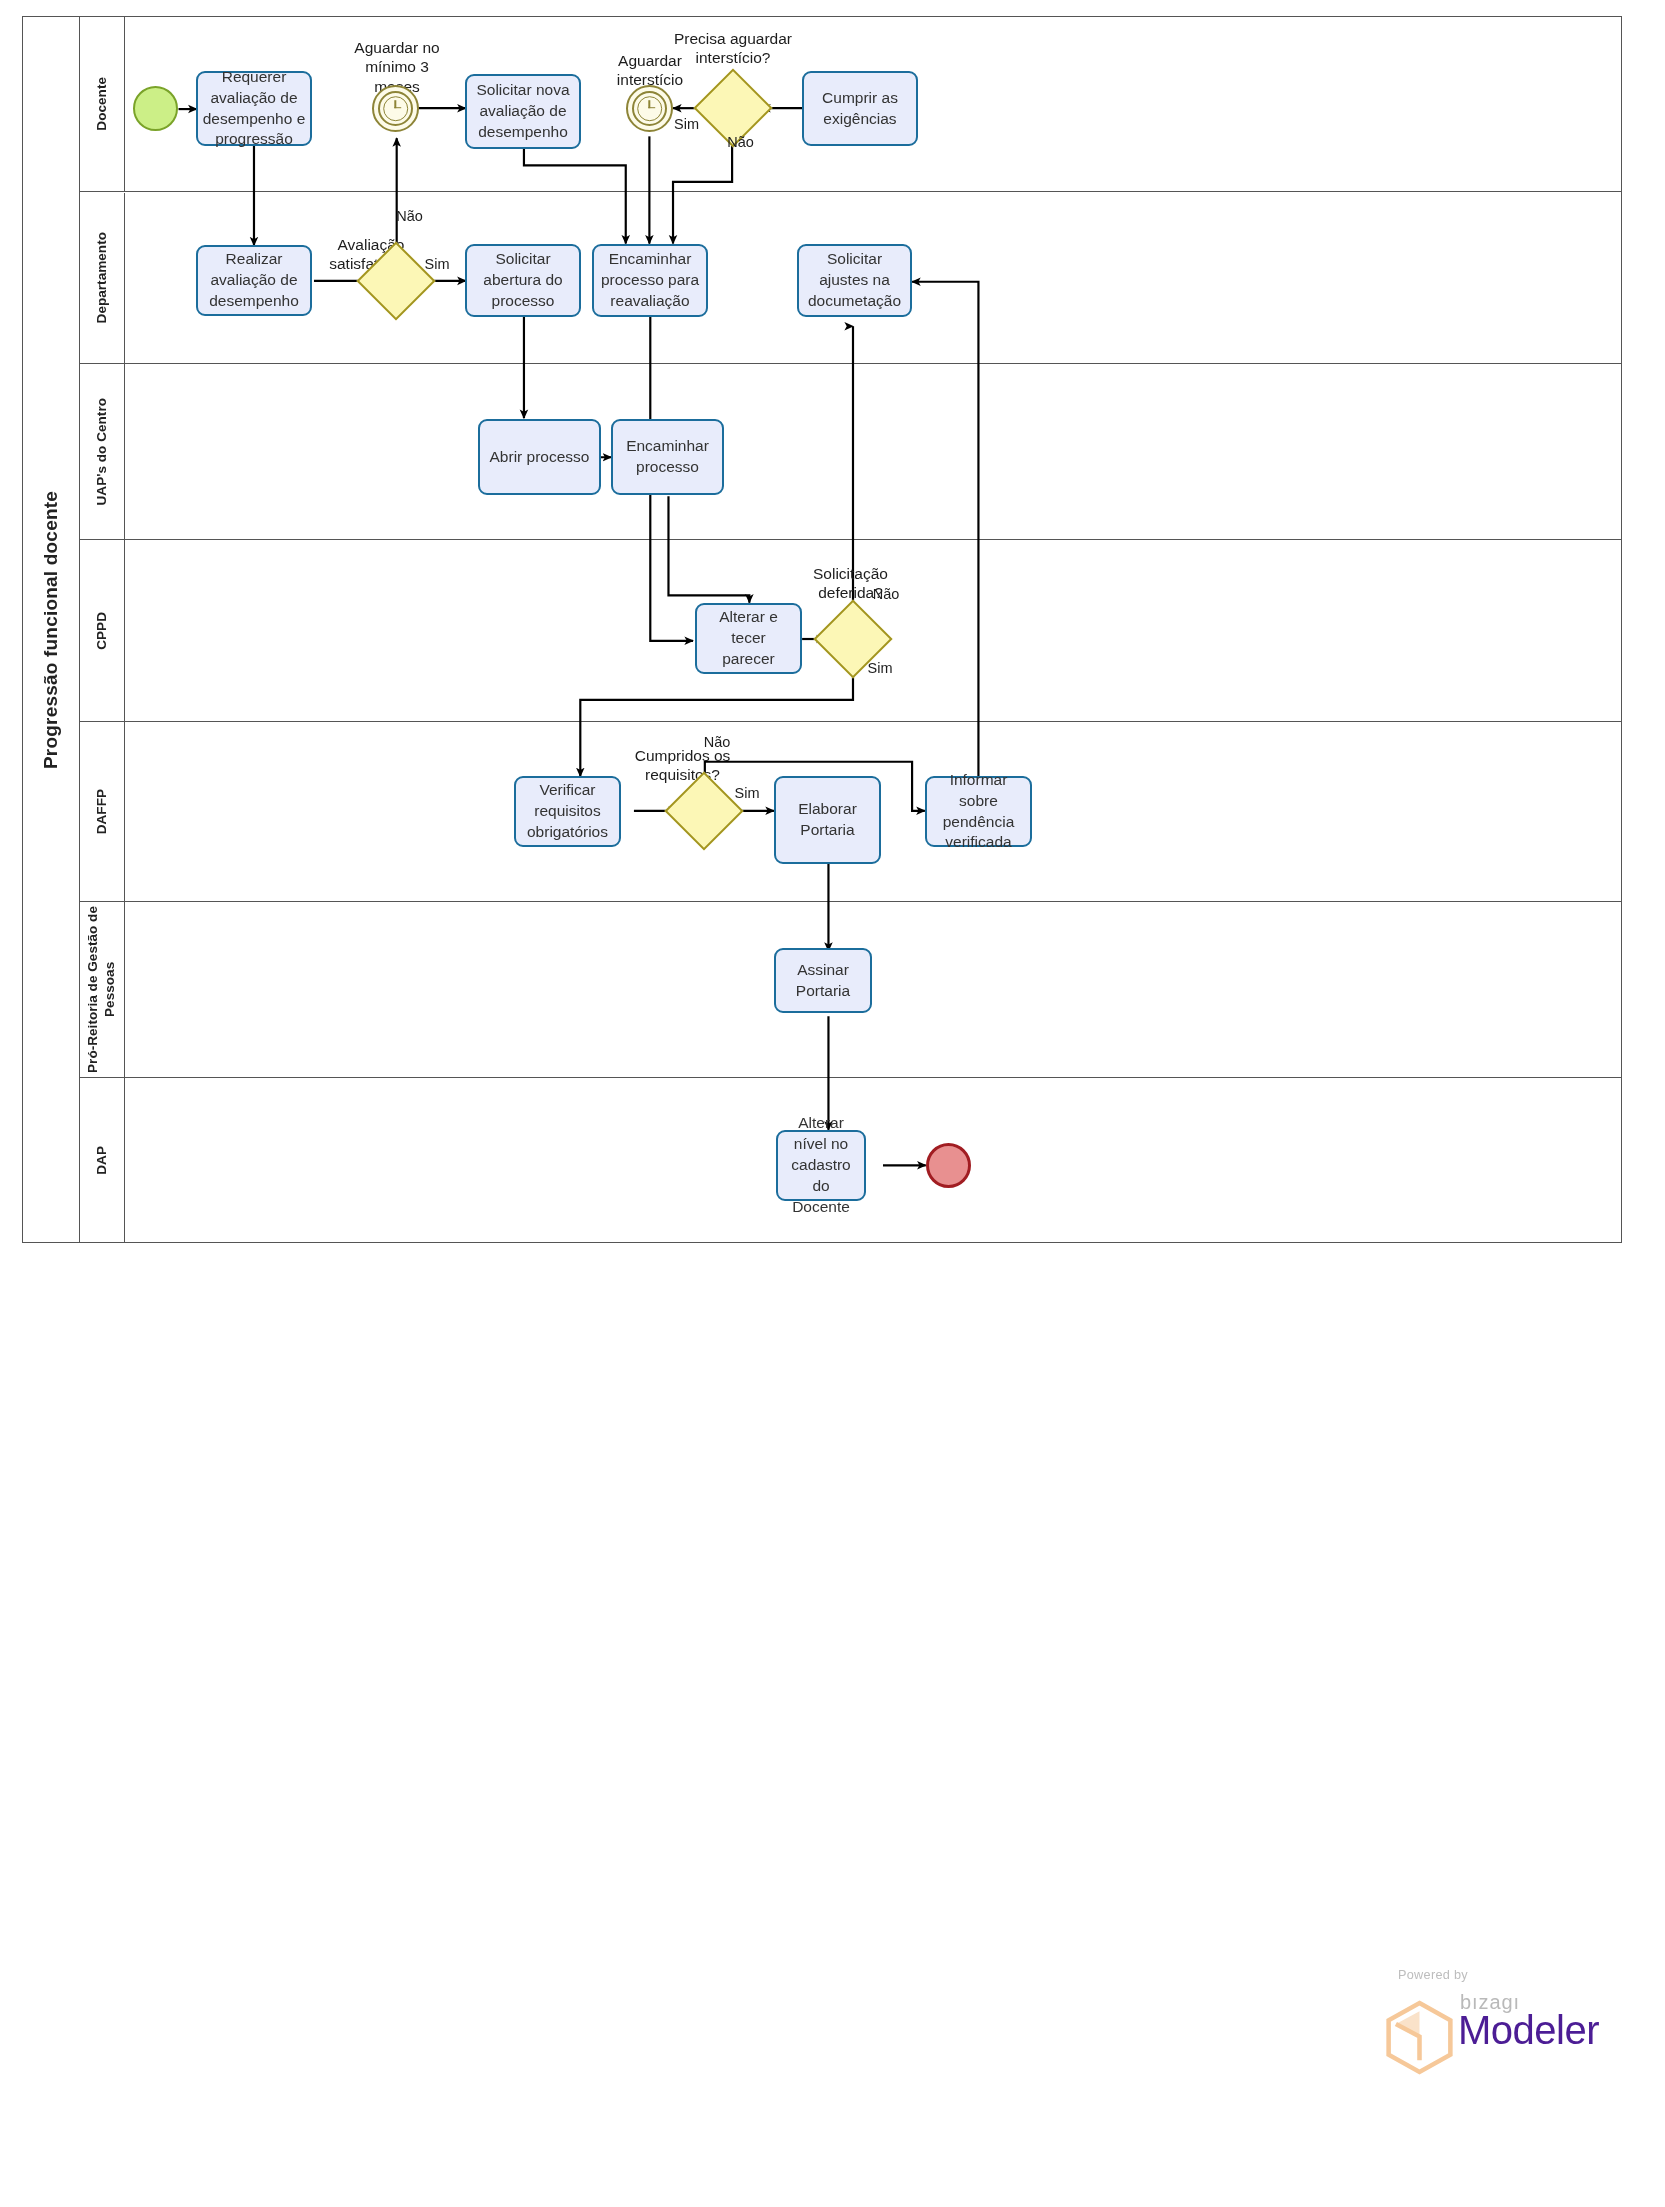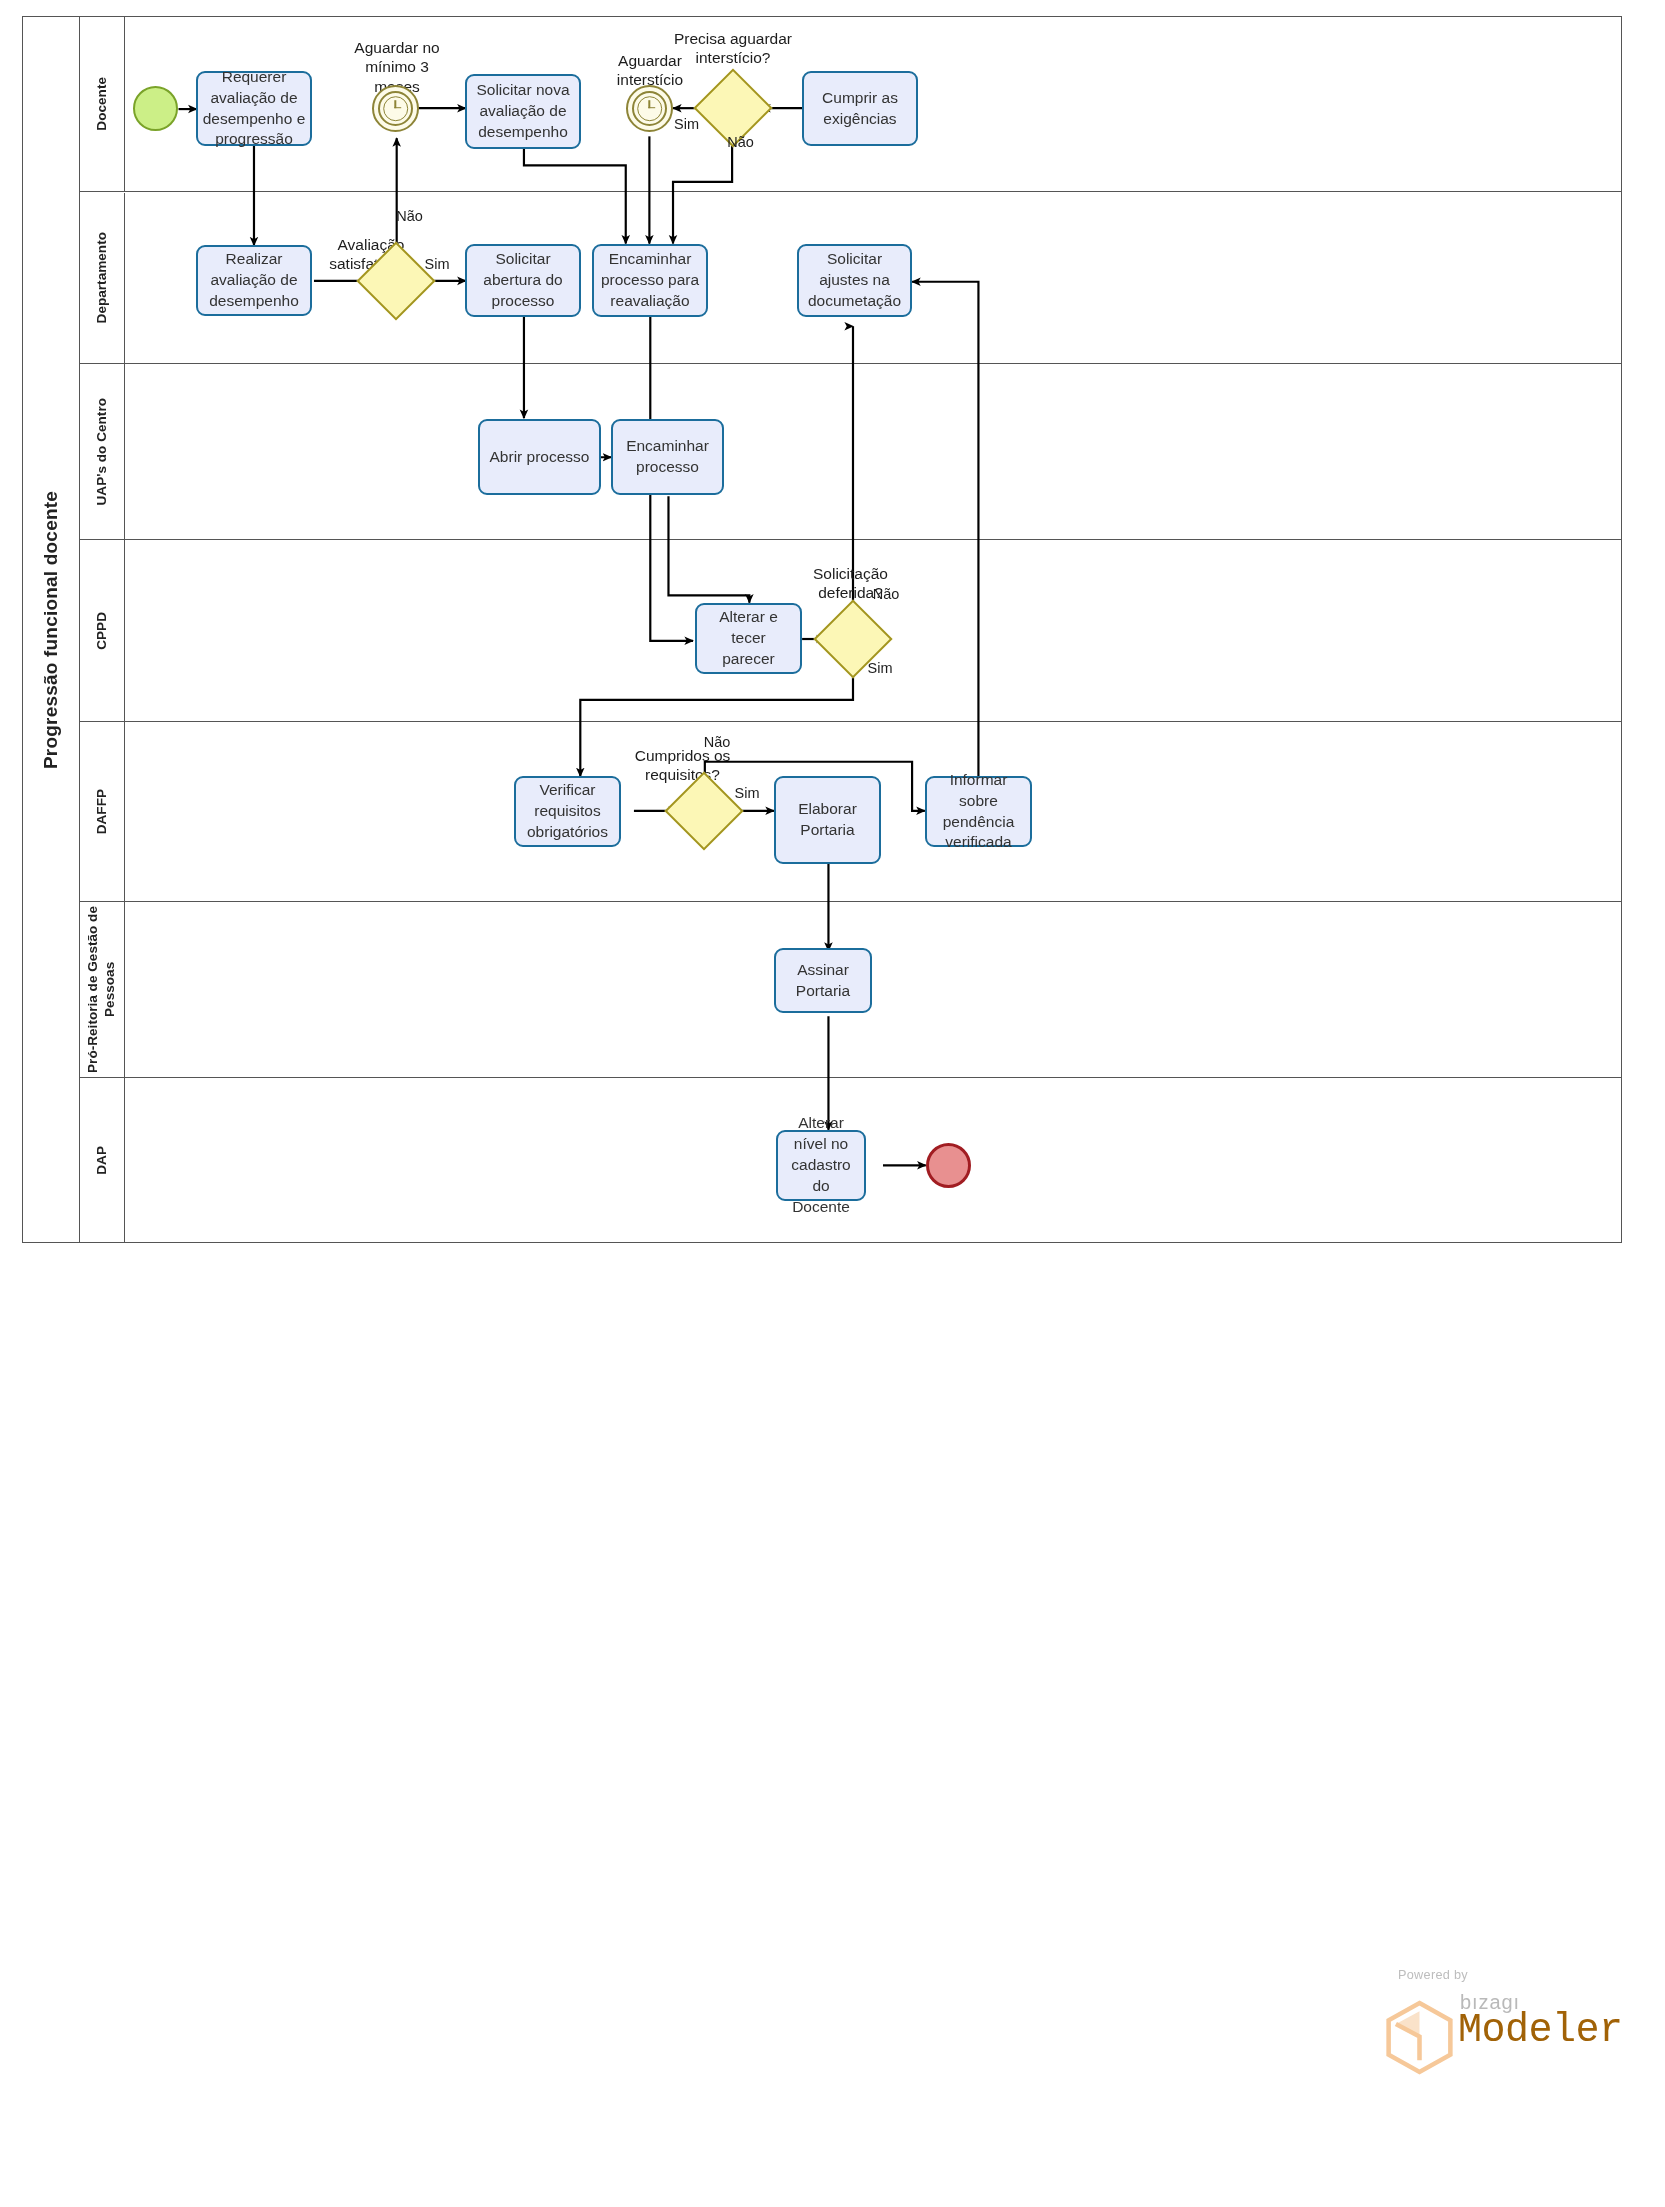--- a/index.html
+++ b/index.html
@@ -162,21 +162,21 @@
   .logo .pw{
     position:absolute;left:60px;top:3.6px;
     font-size:12.7px;color:#bdbdbd;letter-spacing:0.3px;
   }
   .logo .brand{
     position:absolute;left:122px;top:27px;
     font-size:20px;color:#b9b9b9;letter-spacing:0.9px;
   }
   .logo .mod{
     position:absolute;left:120px;top:44px;
-    font-size:40px;color:#a16207;letter-spacing:-0.5px;font-family:Liberation Mono, monospace;
+    font-size:40px;color:#4c1d95;letter-spacing:-0.5px;
   }
   .logo .hex{position:absolute;left:47px;top:36px;}
 </style>
 </head>
 <body>
 
 <div id="page">
 
   <div class="pool"></div>
 

